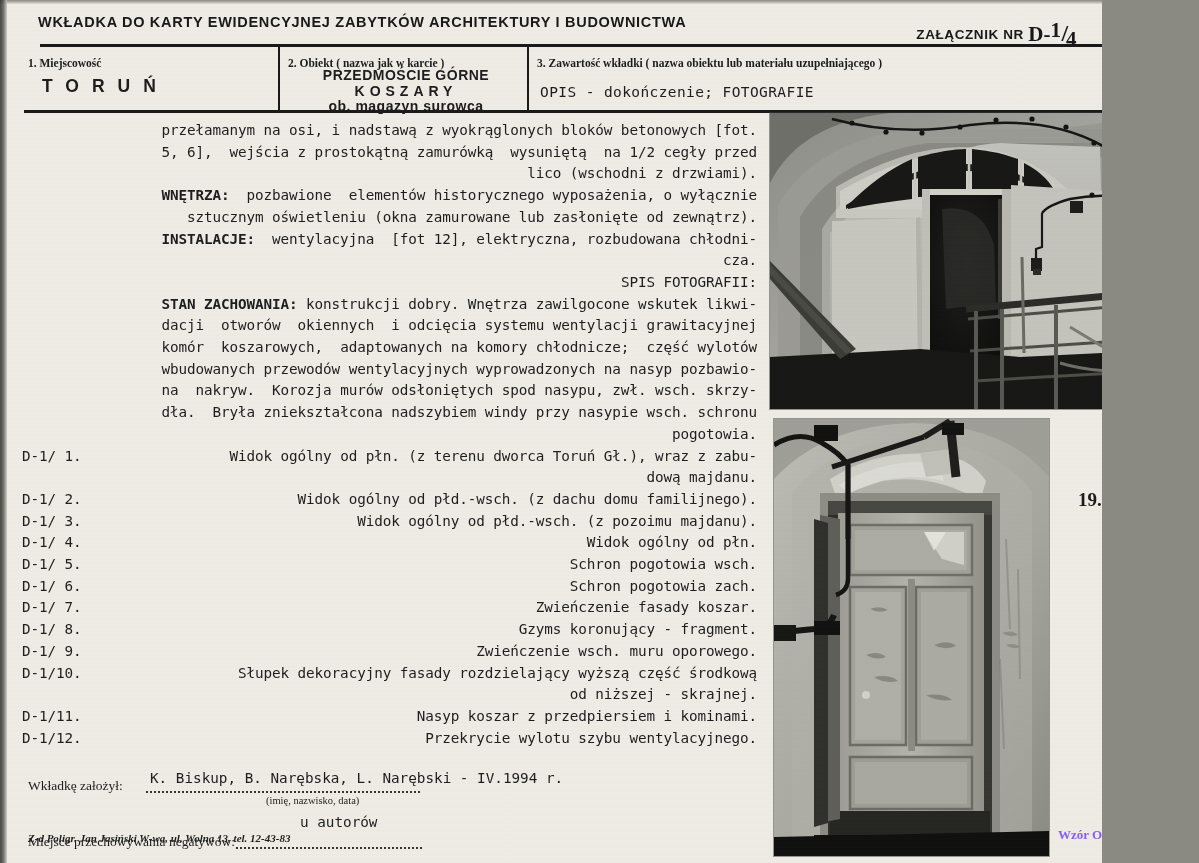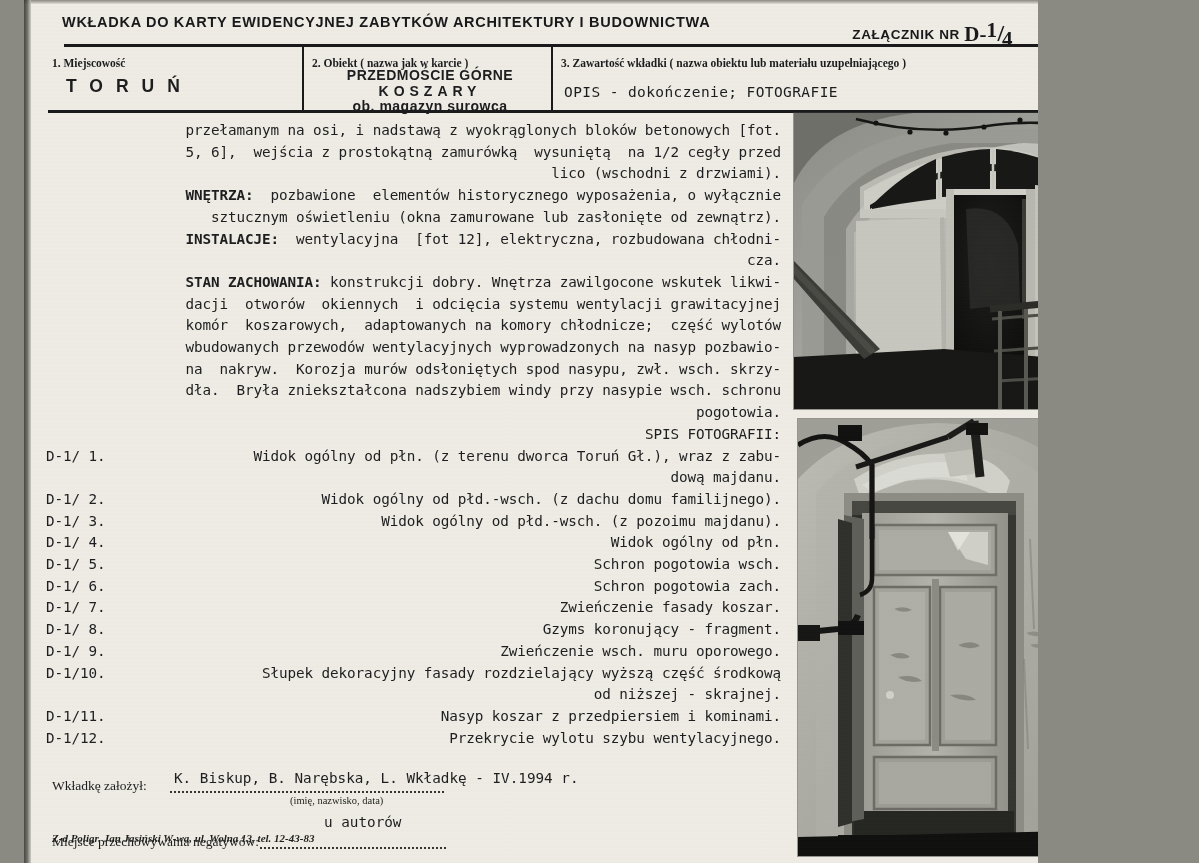--- a/index.html
+++ b/index.html
@@ -2,27 +2,26 @@
 <html><head>
 <meta charset="utf-8">
 <style>
   html, body {
     margin: 0;
     padding: 0;
     background: #8a8a82;
   }
   .page {
     position: relative;
-    width: 1014px;
+    width: 1102px;
     height: 863px;
     background: #eeece4;
     overflow: hidden;
     font-family: "DejaVu Sans Mono", monospace;
     color: #1b1b1b;
-    margin-left: 24px;
   }
   
   .scan-edge-left {
     position: absolute;
     left: 0; top: 0;
     width: 7px; height: 863px;
     background: linear-gradient(to right, #2a2a28 0%, #55544e 45%, #c9c7bf 100%);
     opacity: .85;
   }
   .scan-edge-top {
@@ -301,29 +300,29 @@
     <p class="para">przełamanym na osi, i nadstawą z wyokrąglonych bloków betonowych [fot.
 5, 6],  wejścia z prostokątną zamurówką  wysuniętą  na 1/2 cegły przed
 lico (wschodni z drzwiami).</p>
 
     <p class="para"><span class="bold">WNĘTRZA:</span><span>  pozbawione  elementów historycznego wyposażenia, o wyłącznie
 sztucznym oświetleniu (okna zamurowane lub zasłonięte od zewnątrz).</span></p>
 
     <p class="para"><span class="bold">INSTALACJE:</span><span>  wentylacyjna  [fot 12], elektryczna, rozbudowana chłodni-
 cza.</span></p>
 
+    <p class="para spis-head">SPIS FOTOGRAFII:</p>
+
     <p class="para"><span class="bold">STAN ZACHOWANIA:</span><span> konstrukcji dobry. Wnętrza zawilgocone wskutek likwi-
 dacji  otworów  okiennych  i odcięcia systemu wentylacji grawitacyjnej
 komór  koszarowych,  adaptowanych na komory chłodnicze;  część wylotów
 wbudowanych przewodów wentylacyjnych wyprowadzonych na nasyp pozbawio-
 na  nakryw.  Korozja murów odsłoniętych spod nasypu, zwł. wsch. skrzy-
 dła.  Bryła zniekształcona nadszybiem windy przy nasypie wsch. schronu
 pogotowia.</span></p>
-
-    <p class="para spis-head">SPIS FOTOGRAFII:</p>
 
     <div class="photo-list">
       <div class="photo-item"><span class="pid">D-1/ 1.</span><span class="ptxt">Widok ogólny od płn. (z terenu dworca Toruń Gł.), wraz z zabu-
         dową majdanu.</span></div>
       <div class="photo-item"><span class="pid">D-1/ 2.</span><span class="ptxt">Widok ogólny od płd.-wsch. (z dachu domu familijnego).</span></div>
       <div class="photo-item"><span class="pid">D-1/ 3.</span><span class="ptxt">Widok ogólny od płd.-wsch. (z pozoimu majdanu).</span></div>
       <div class="photo-item"><span class="pid">D-1/ 4.</span><span class="ptxt">Widok ogólny od płn.</span></div>
       <div class="photo-item"><span class="pid">D-1/ 5.</span><span class="ptxt">Schron pogotowia wsch.</span></div>
       <div class="photo-item"><span class="pid">D-1/ 6.</span><span class="ptxt">Schron pogotowia zach.</span></div>
       <div class="photo-item"><span class="pid">D-1/ 7.</span><span class="ptxt">Zwieńczenie fasady koszar.</span></div>
@@ -333,21 +332,21 @@
         od niższej - skrajnej.</span></div>
       <div class="photo-item"><span class="pid">D-1/11.</span><span class="ptxt">Nasyp koszar z przedpiersiem i kominami.</span></div>
       <div class="photo-item"><span class="pid">D-1/12.</span><span class="ptxt">Przekrycie wylotu szybu wentylacyjnego.</span></div>
     </div>
   </div>
 
   <div class="footer">
     <div class="f-row">
       <span class="f-label">Wkładkę założył:</span>
       <span class="f-dots f-dots-1"></span>
-      <span class="f-fill f-fill-1">K. Biskup, B. Narębska, L. Wkładkę - IV.1994 r.</span>
+      <span class="f-fill f-fill-1">K. Biskup, B. Narębska, L. Narębski - IV.1994 r.</span>
       <span class="f-sub">(imię, nazwisko, data)</span>
     </div>
     <div class="f-row" style="margin-top:22px">
       <span class="f-label">Miejsce przechowywania negatywów:</span>
       <span class="f-dots f-dots-2"></span>
       <span class="f-fill" style="left:272px; top:-12px">u autorów</span>
     </div>
     <div class="f-print" style="top:62px">Z-d Poligr. Jan Jasiński W-wa, ul. Wolna 13, tel. 12-43-83</div>
   </div>
 

